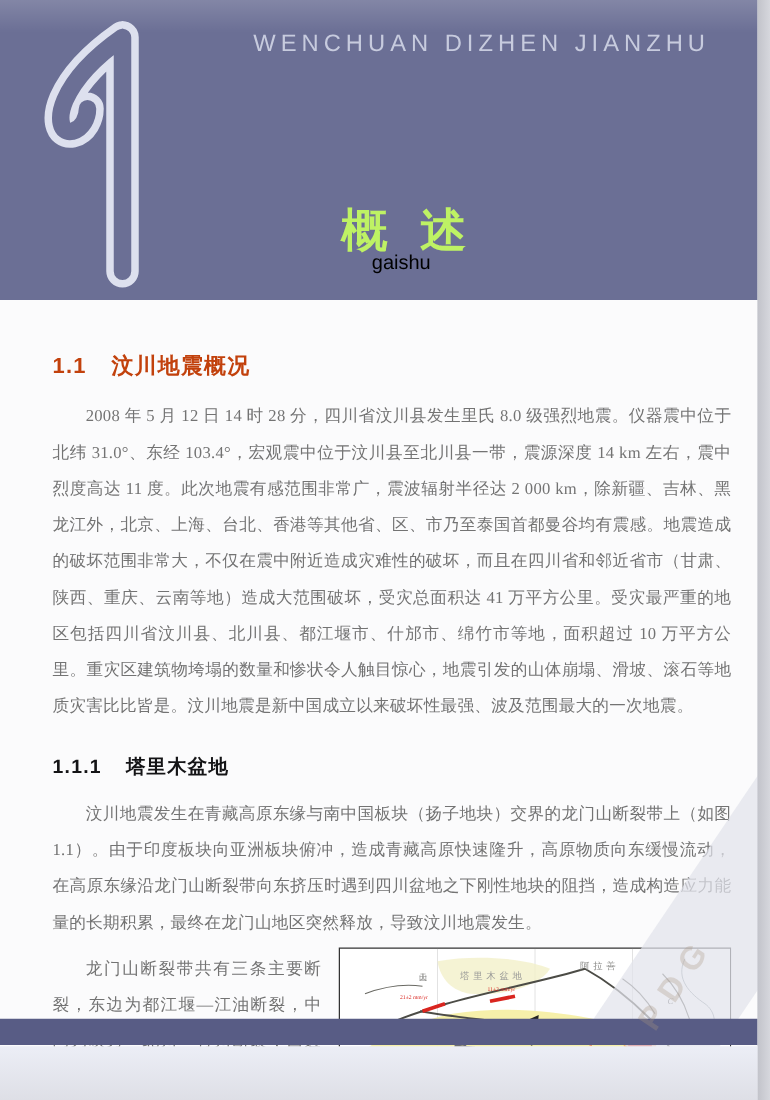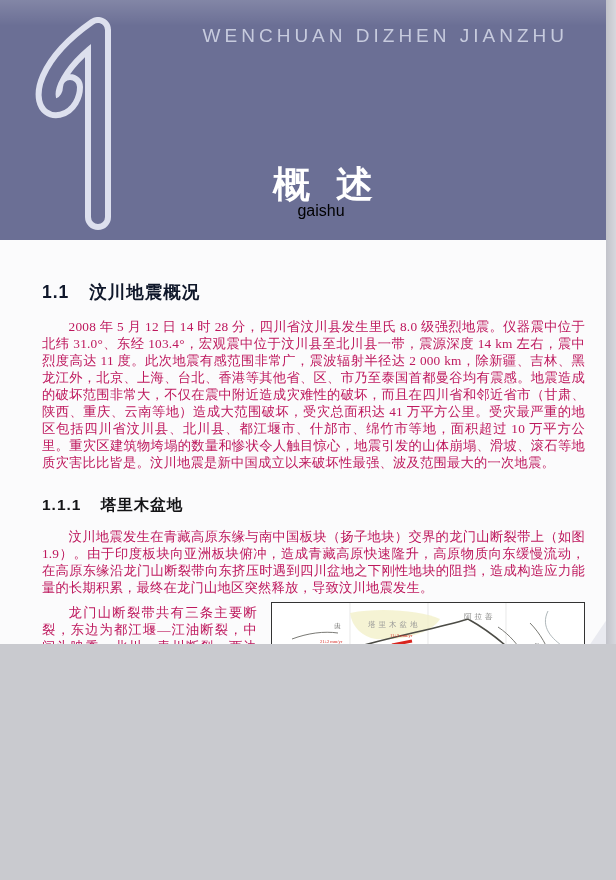--- a/index.html
+++ b/index.html
@@ -1,44 +1,44 @@
 <!DOCTYPE html>
 <html><head>
 <meta charset="utf-8">
 <style>
   html,body{margin:0;padding:0;}
   body{font-family:"Liberation Serif","DejaVu Serif",serif;background:#c9cacf;}
-  .canvas{position:relative;width:616px;height:644px;background:#dfe0e6;overflow:hidden;}
+  .canvas{position:relative;width:616px;height:880px;background:#dfe0e6;overflow:hidden;}
   .page{position:absolute;left:0;top:0;width:606px;height:838px;background:#fbfbfc;}
   .edge-right{position:absolute;left:606px;top:0;width:10px;height:880px;background:linear-gradient(90deg,#c2c3ca,#d6d7dd);}
   .edge-bottom{position:absolute;left:0;top:837px;width:606px;height:43px;background:linear-gradient(180deg,#eceef6,#dedfe6);}
 
   
   .band{position:absolute;left:0;top:0;width:606px;height:240px;background:#6b6f95;}
   .band::before{content:"";position:absolute;left:0;top:0;width:100%;height:26px;
     background:linear-gradient(180deg,rgba(255,255,255,.16),rgba(255,255,255,0));}
   .chapter-num{position:absolute;left:28px;top:14px;}
   .series{position:absolute;right:38px;top:22px;text-align:right;
     font-family:"Liberation Sans","DejaVu Sans",sans-serif;font-size:19px;line-height:27px;
     letter-spacing:4px;color:#c7cbde;font-weight:500;}
   .band-title{position:absolute;left:243px;top:160px;width:160px;text-align:center;
     font-family:"Liberation Sans","DejaVu Sans",sans-serif;font-weight:bold;
-    font-size:37px;color:#ffffff;letter-spacing:26px;text-indent:26px;white-space:nowrap;}
+    font-size:37px;color:#bef264;letter-spacing:26px;text-indent:26px;white-space:nowrap;}
   .band-pinyin{position:absolute;left:272px;top:202px;width:98px;display:flex;justify-content:center;
     font-family:"Liberation Sans","DejaVu Sans",sans-serif;font-weight:normal;font-size:16px;color:#000000;}
 
   
   .content{position:absolute;left:0;top:240px;width:606px;padding:0 0 0 0;}
   .inner{margin:0 21px 0 42px;}
-  h2.sec{font-family:"Liberation Sans","DejaVu Sans",sans-serif;color:#0f172a;
+  h2.sec{font-family:"Liberation Sans","DejaVu Sans",sans-serif;color:#c2410c;
     font-size:17.5px;margin:40px 0 0 0;font-weight:bold;letter-spacing:1px;}
   h3.sec{font-family:"Liberation Sans","DejaVu Sans",sans-serif;color:#141416;
     font-size:15.5px;margin:24px 0 0 0;font-weight:bold;letter-spacing:1px;}
   h2.sec .num,h3.sec .num{margin-right:14px;}
-  p.body{font-size:13.3px;line-height:17px;color:#be185d;text-align:justify;
+  p.body{font-size:13.3px;line-height:29px;color:#737373;text-align:justify;
     text-indent:2em;margin:14px 0 0 0;letter-spacing:.2px;}
   p.body.tight{margin:12px 0 0 0;}
 
   
   .fig{float:right;width:314px;margin:6px 0 2px 14px;}
   .map-frame{width:312px;height:199px;border:1px solid #333;background:#ffffff;}
   .caption{margin-top:7px;text-align:center;font-size:11.6px;color:#3a3a3e;white-space:nowrap;}
   .caption .cb{font-family:"Liberation Sans","DejaVu Sans",sans-serif;font-weight:bold;}
   .caption .cs{color:#4e5a52;}
   .colwrap{overflow:hidden;}
@@ -82,21 +82,21 @@
       <h2 class="sec">
         <span class="num">1.1</span>
         <span>汶川地震概况</span>
       </h2>
       <p class="body">2008 年 5 月 12 日 14 时 28 分，四川省汶川县发生里氏 8.0 级强烈地震。仪器震中位于北纬 31.0°、东经 103.4°，宏观震中位于汶川县至北川县一带，震源深度 14 km 左右，震中烈度高达 11 度。此次地震有感范围非常广，震波辐射半径达 2 000 km，除新疆、吉林、黑龙江外，北京、上海、台北、香港等其他省、区、市乃至泰国首都曼谷均有震感。地震造成的破坏范围非常大，不仅在震中附近造成灾难性的破坏，而且在四川省和邻近省市（甘肃、陕西、重庆、云南等地）造成大范围破坏，受灾总面积达 41 万平方公里。受灾最严重的地区包括四川省汶川县、北川县、都江堰市、什邡市、绵竹市等地，面积超过 10 万平方公里。重灾区建筑物垮塌的数量和惨状令人触目惊心，地震引发的山体崩塌、滑坡、滚石等地质灾害比比皆是。汶川地震是新中国成立以来破坏性最强、波及范围最大的一次地震。</p>
 
       <h3 class="sec">
         <span class="num">1.1.1</span>
         <span>塔里木盆地</span>
       </h3>
-      <p class="body tight">汶川地震发生在青藏高原东缘与南中国板块（扬子地块）交界的龙门山断裂带上（如图 1.9）。由于印度板块向亚洲板块俯冲，造成青藏高原快速隆升，高原物质向东缓慢流动，在高原东缘沿龙门山断裂带向东挤压时遇到四川盆地之下刚性地块的阻挡，造成构造应力能量的长期积累，最终在龙门山地区突然释放，导致汶川地震发生。</p>
+      <p class="body tight">汶川地震发生在青藏高原东缘与南中国板块（扬子地块）交界的龙门山断裂带上（如图 1.1）。由于印度板块向亚洲板块俯冲，造成青藏高原快速隆升，高原物质向东缓慢流动，在高原东缘沿龙门山断裂带向东挤压时遇到四川盆地之下刚性地块的阻挡，造成构造应力能量的长期积累，最终在龙门山地区突然释放，导致汶川地震发生。</p>
 
       <div class="colwrap">
 
         <div class="fig">
           <div class="map-frame">
             <svg width="312" height="199" viewBox="0 0 312 199">
 
               <g stroke="#d8d8d8" stroke-width="0.6">
                 <line x1="78" y1="0" x2="78" y2="199"></line>
                   <line x1="156" y1="0" x2="156" y2="199"></line>

